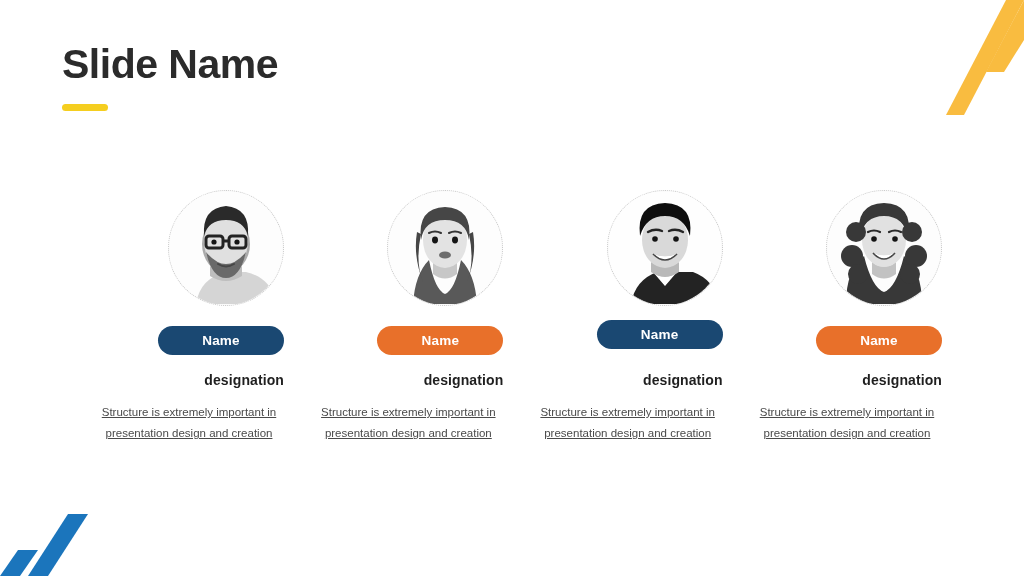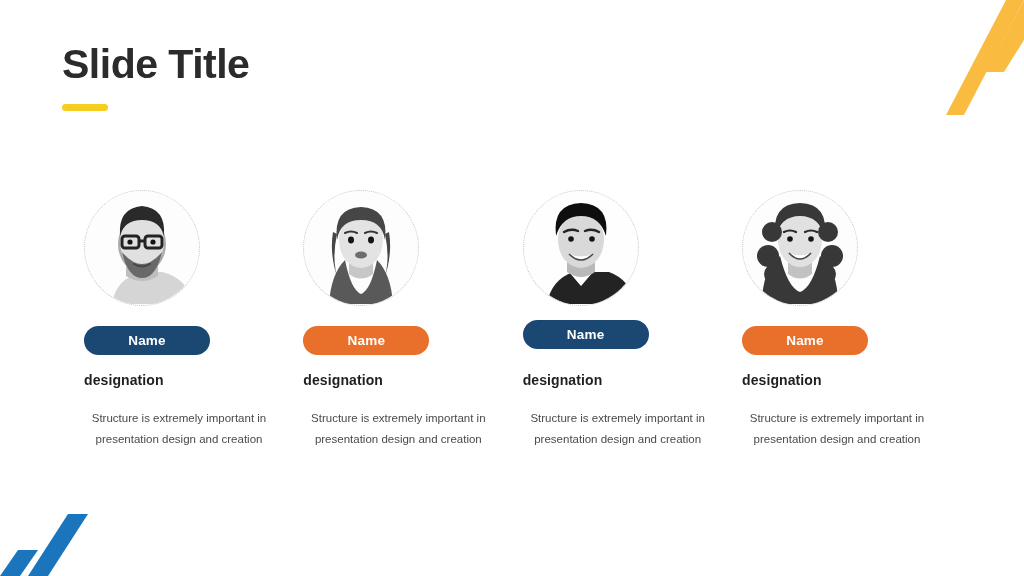--- a/index.html
+++ b/index.html
@@ -68,21 +68,21 @@
     left: 84px;
     top: 190px;
     width: 858px;
     display: flex;
     justify-content: space-between;
   }
   .member {
     width: 200px;
     display: flex;
     flex-direction: column;
-    align-items: flex-start;
+    align-items: flex-end;
   }
 
   .avatar-ring {
     width: 114px;
     height: 114px;
     border-radius: 50%;
     border: 1px dotted #c9c9c9;
     background: #fbfbfb;
     display: flex;
     align-items: center;
@@ -117,45 +117,46 @@
   .designation {
     margin-top: 17px;
     font-size: 14px;
     font-weight: bold;
     color: #1f1f1f;
     letter-spacing: 0.1px;
   }
   .member.raised .designation { margin-top: 23px; }
 
   .blurb {
-    margin-top: 20px;
+    margin-top: 14px;
     font-size: 11.5px;
     color: #4a4a4a;
     line-height: 1.85;
     text-align: center;
     width: 190px;
+    text-decoration: underline;
   }
 </style>
 </head>
 <body>
 
 <div class="slide">
 
   <svg class="deco-tr" viewBox="0 0 130 115">
     <polygon points="52,115 112,0 130,0 70,115" fill="#f9bc40"></polygon>
     <polygon points="92,72 130,0 130,40 110,72" fill="#f9bc40"></polygon>
   </svg>
 
   <svg class="deco-bl" viewBox="0 0 120 70">
     <polygon points="28,70 68,8 88,8 48,70" fill="#1b75bc"></polygon>
     <polygon points="0,70 18,44 38,44 20,70" fill="#1b75bc"></polygon>
   </svg>
 
   <div class="title-block">
-    <h1 class="slide-title">Slide Title</h1>
+    <h1 class="slide-title">Slide Name</h1>
     <div class="title-rule"></div>
   </div>
 
   <div class="team-row">
 
     <div class="member">
       <div class="avatar-ring">
         <svg viewBox="0 0 112 112">
           <rect width="112" height="112" fill="#f4f4f4"></rect>
           <path d="M26 112 q4-26 30-32 l20 0 q26 6 30 32 z" fill="#cfcfcf"></path>

